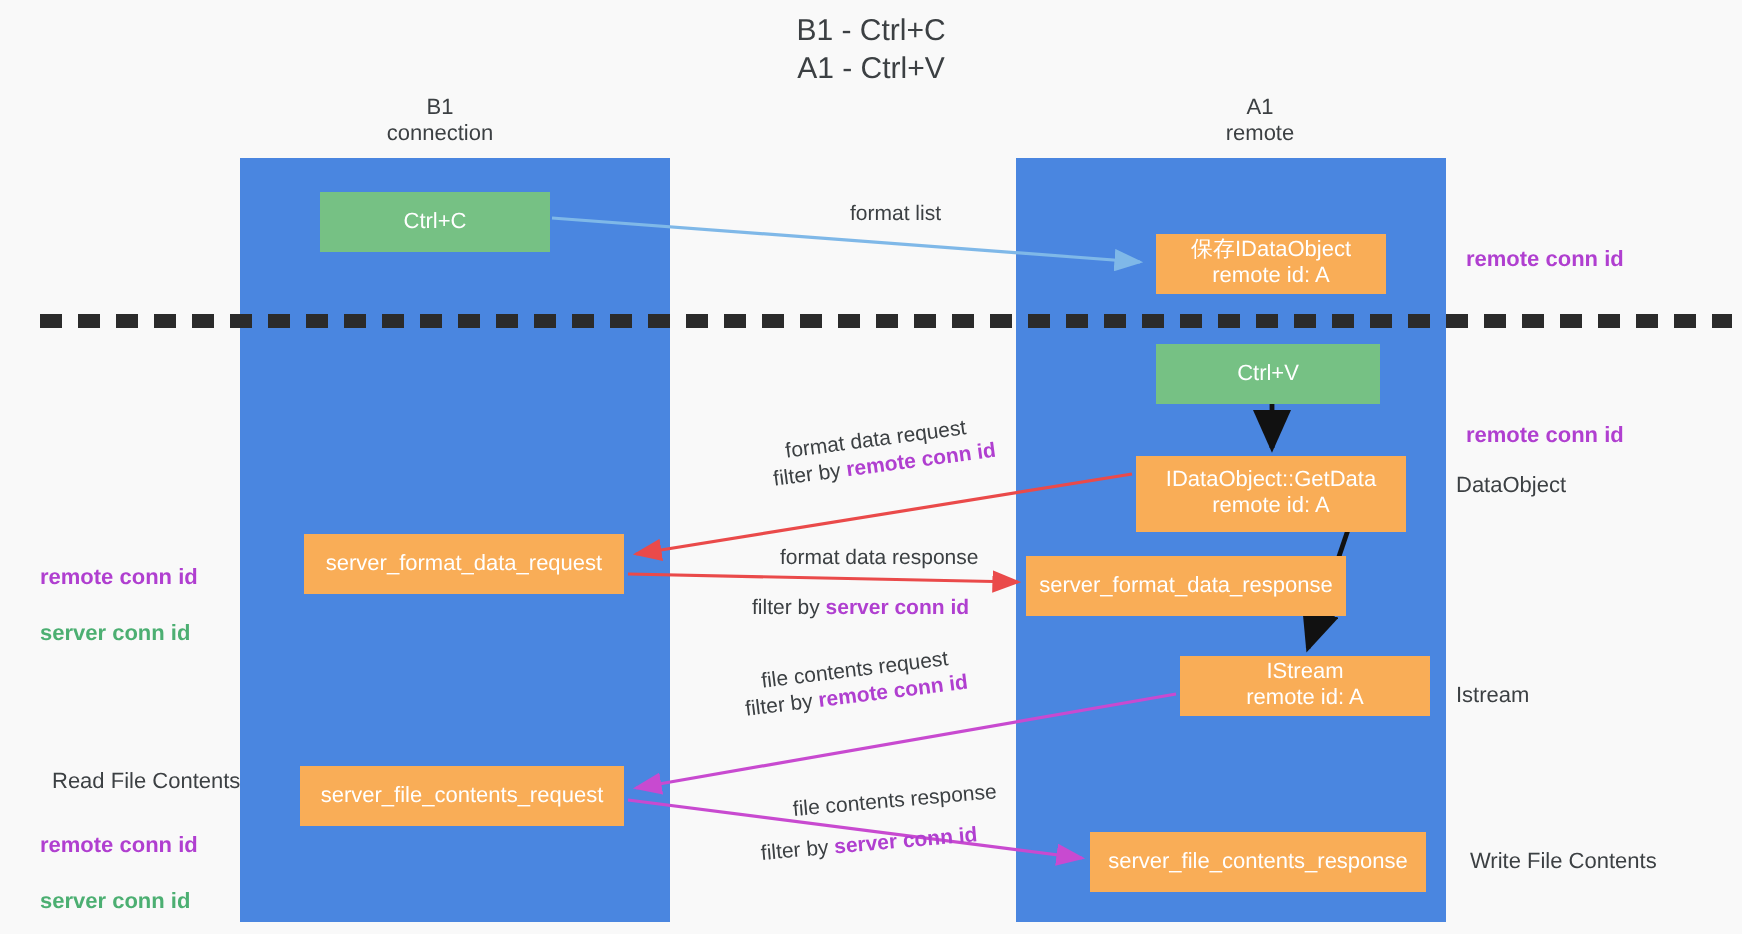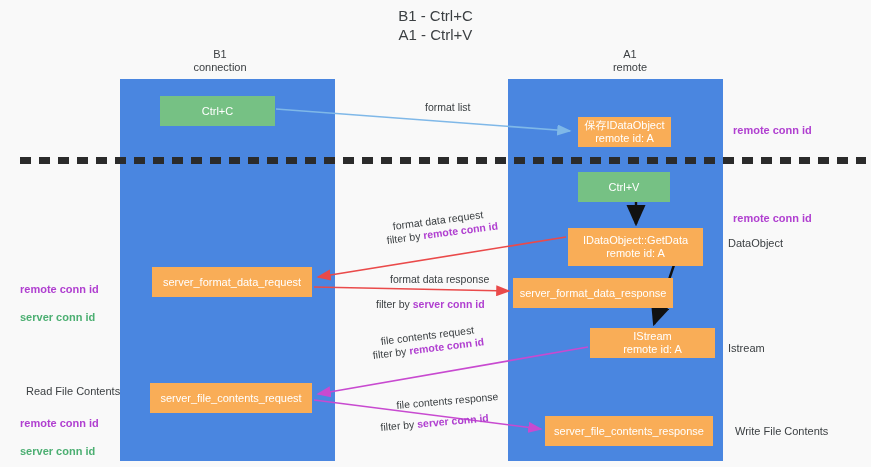--- a/index.html
+++ b/index.html
@@ -36,22 +36,22 @@
     box-sizing:border-box;display:flex;flex-direction:column;
     align-items:center;justify-content:center;
     color:#ffffff;font-size:11px;line-height:13px;text-align:center;
     padding:15px 4px;
   }
   .box .l2{font-size:11px;line-height:13px;}
   .green{background:#76c184;}
   .orange{background:#f9ad57;}
 
   #box-ctrlc{left:160px;top:96px;width:115px;height:25px;}
-  #box-save{left:578px;top:117px;width:93px;height:30px;}
-  #box-ctrlv{left:578px;top:172px;width:92px;height:25px;}
+  #box-save{left:578px;top:117px;width:115px;height:30px;}
+  #box-ctrlv{left:578px;top:172px;width:112px;height:25px;}
   #box-getdata{left:568px;top:228px;width:135px;height:38px;}
   #box-fmtreq{left:152px;top:267px;width:160px;height:26px;}
   #box-fmtresp{left:513px;top:278px;width:160px;height:26px;}
   #box-istream{left:590px;top:328px;width:125px;height:30px;}
   #box-filereq{left:150px;top:383px;width:162px;height:26px;}
   #box-fileresp{left:545px;top:416px;width:168px;height:27px;}
 
   
   #divider{
     left:20px;top:157px;width:846px;height:7px;

